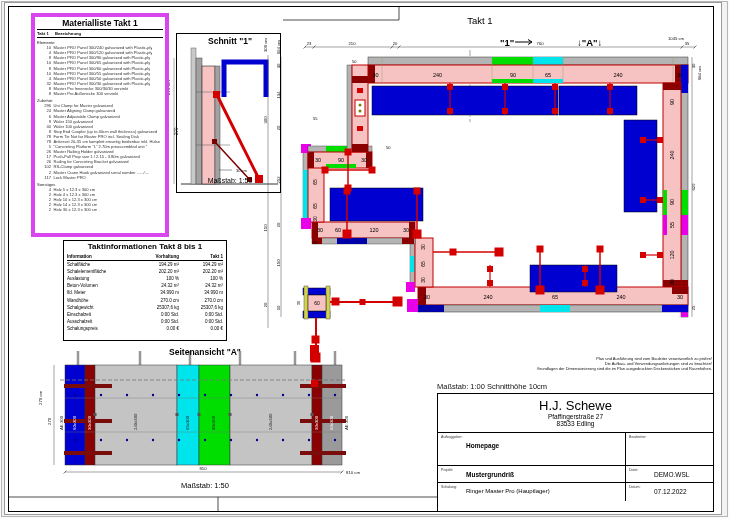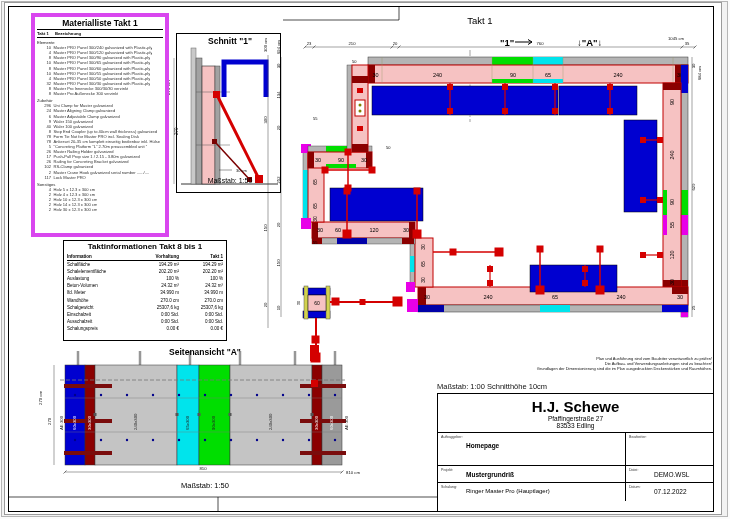--- a/index.html
+++ b/index.html
@@ -32,21 +32,21 @@
   .schnitt-scale { left:186px; top:177px; width:88px; text-align:center; font-size:7px; }
   
   .side-title { left:110px; top:347px; width:190px; text-align:center; font-size:8.5px; font-weight:bold; }
   .side-scale { left:140px; top:481px; width:130px; text-align:center; font-size:7.5px; }
   
   .notes { left:420px; top:357px; width:292px; font-size:4px; line-height:4.9px; text-align:right; color:#111; }
   .scale-line { left:437px; top:382px; font-size:7.5px; color:#111; }
   
   .tb { left:437px; top:393px; width:277px; height:119px; border:1px solid #000; background:#fff; }
   .tb-head { height:39px; border-bottom:1px solid #000; text-align:center; }
-  .tb-company { font-size:15px; font-weight:bold; padding-top:4px; }
+  .tb-company { font-size:13px; font-weight:normal; padding-top:4px; }
   .tb-addr { font-size:6.5px; }
   .tb-row { display:flex; }
   .tb-cell { position:relative; }
   .tb-label { position:absolute; left:3px; top:2px; font-size:3.6px; color:#333; }
   .tb-val { position:absolute; left:28px; top:9px; font-size:6.5px; font-weight:bold; }
   .tb-val.normal { font-weight:normal; }
   .r2 { height:33px; border-bottom:1px solid #000; }
   .r3 { height:17px; border-bottom:1px solid #000; }
   .r4 { height:18px; }
   .cl { width:188px; border-right:1px solid #000; }

